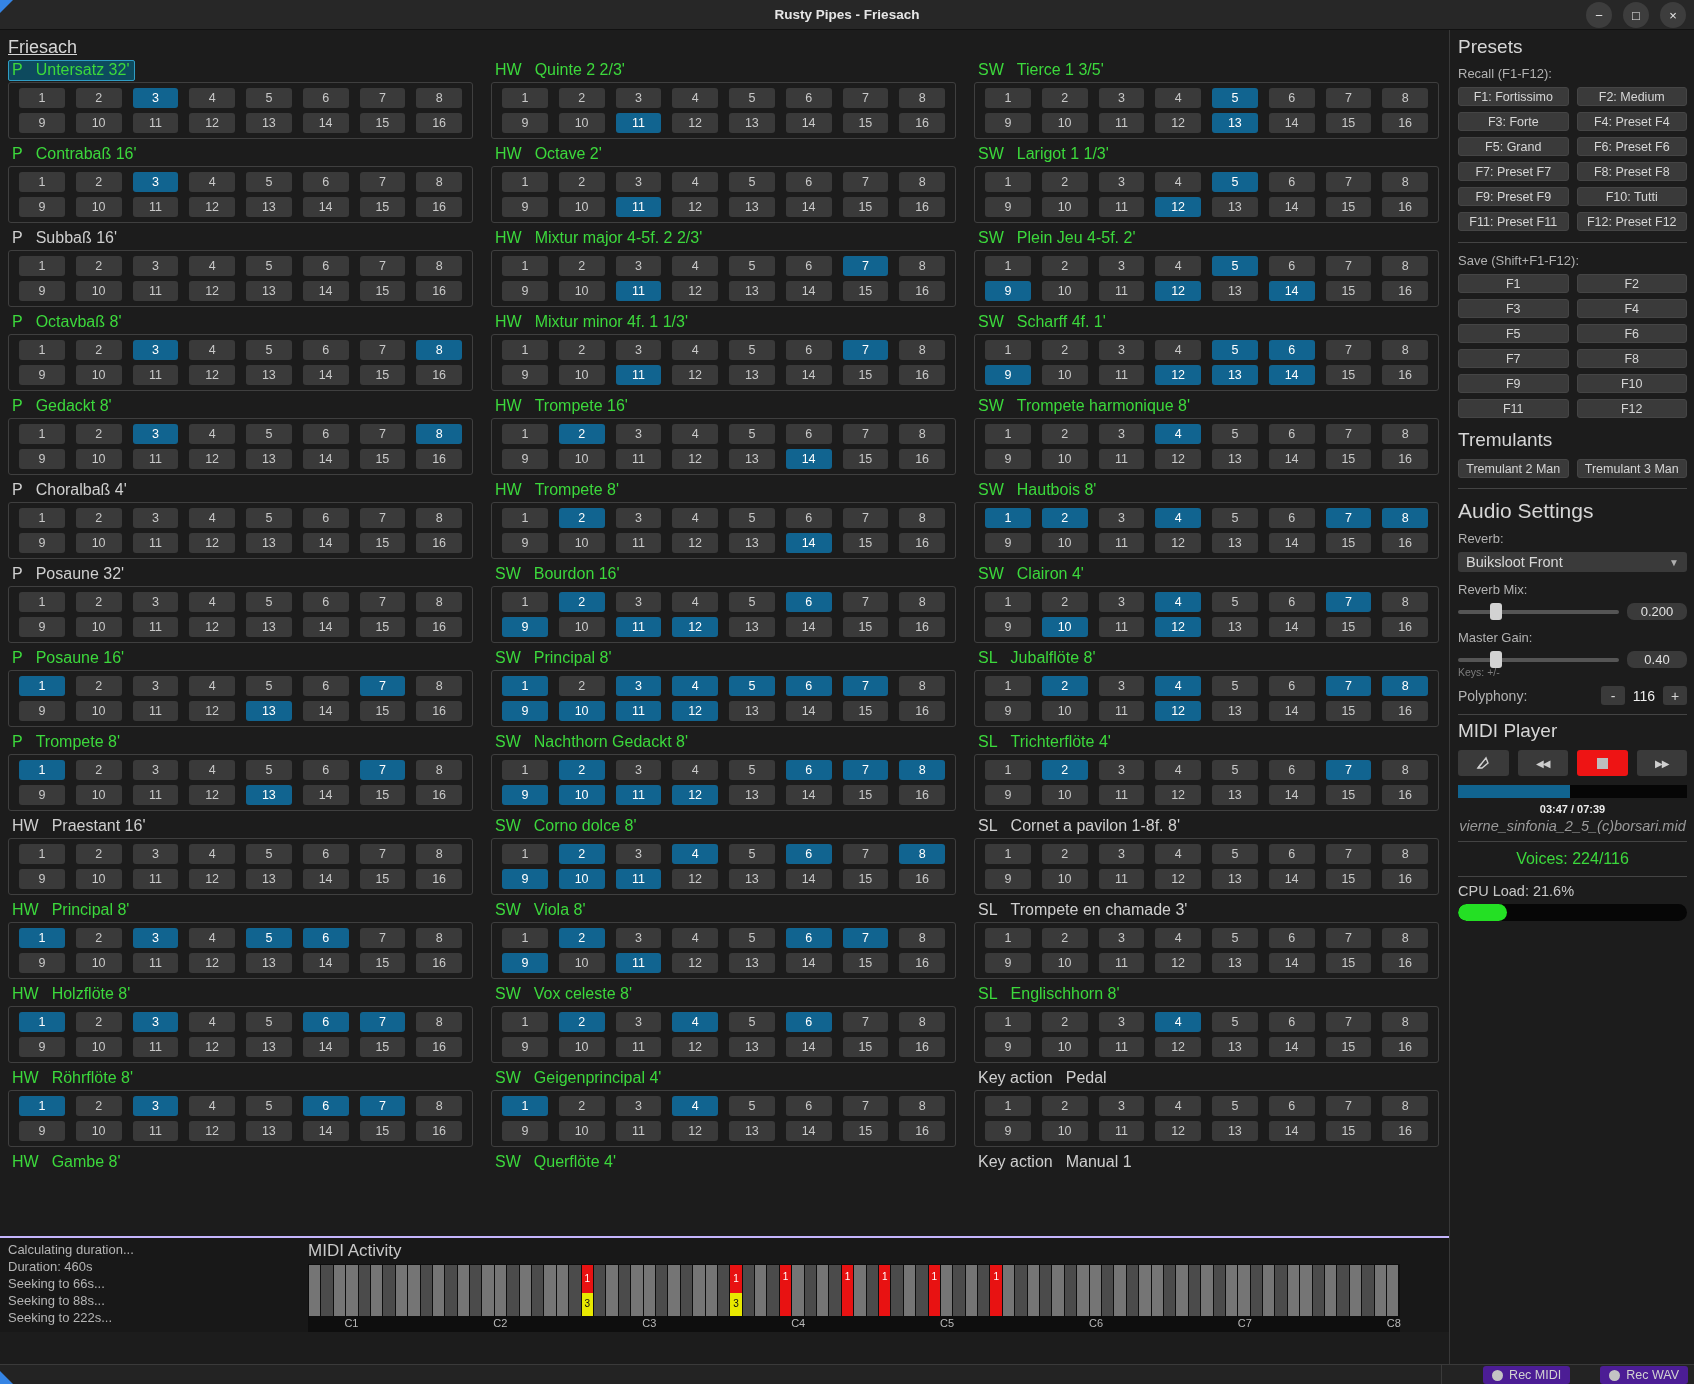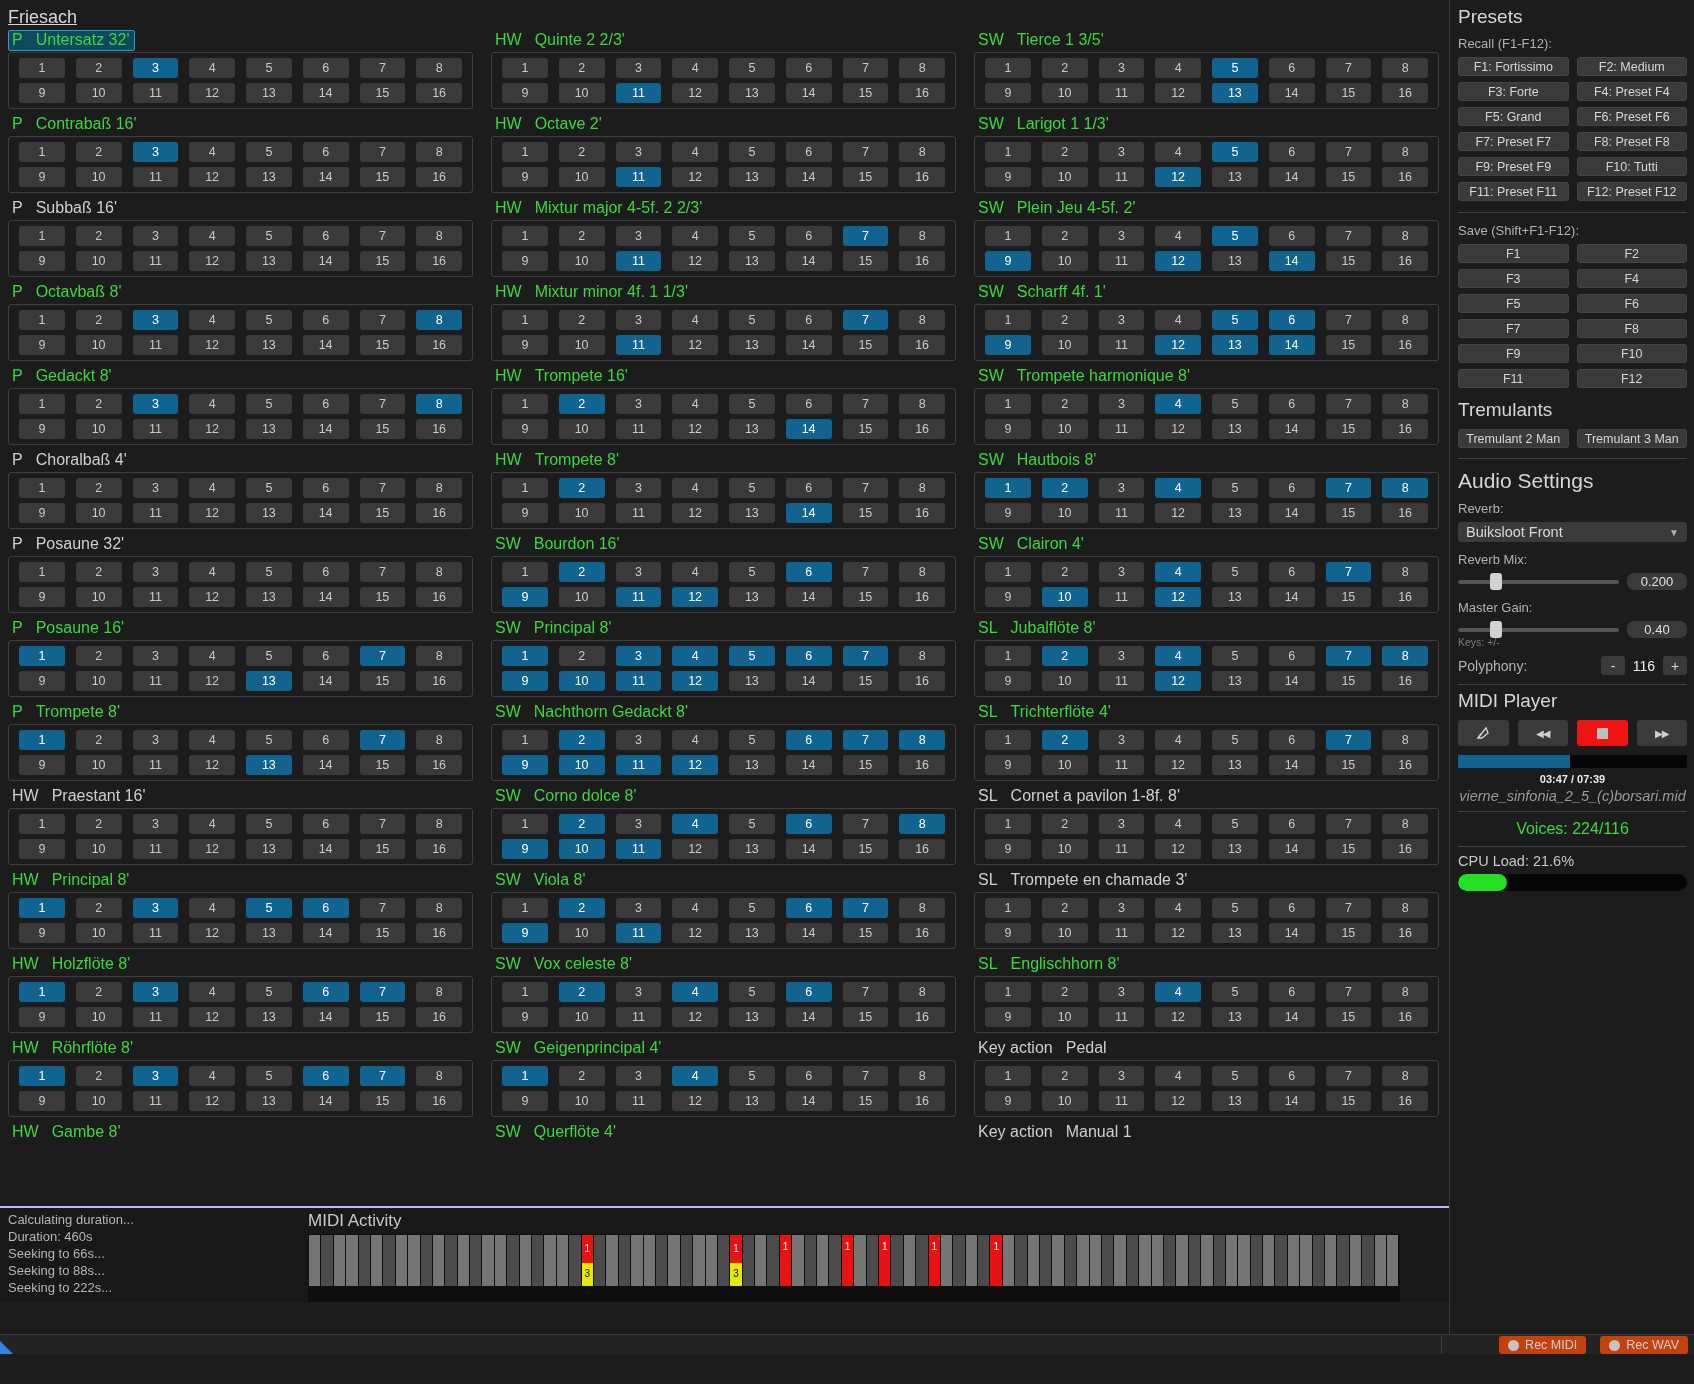--- a/index.html
+++ b/index.html
@@ -57,21 +57,21 @@
   .kb-split-top span, .kb-split-bot span { position:absolute; left:0; right:0; top:45%; transform:translateY(-50%); text-align:center; font-size:10px; }
   .kb-split-top span { color:#fff; }
   .kb-split-bot span { color:#111; }
   .kb-labels { position:relative; height:15px; }
   .kb-label { position:absolute; top:1px; transform:translateX(-50%); font-size:11px; color:#b8b8b8; }
 
   
   .statusbar { position:relative; height:20px; background:#232323; border-top:1px solid #3a3a3a; display:flex; align-items:center; }
   .statusbar .tip { padding-left:8px; font-size:13px; color:#c6c6c6; white-space:nowrap; }
   .rec-group { position:absolute; right:6px; top:1px; display:flex; gap:14px; }
-  .rec-badge { display:flex; align-items:center; gap:6px; background:#c2410c; border-radius:3px; height:18px; padding:0 9px; font-size:12.5px; color:#d2d2d2; }
+  .rec-badge { display:flex; align-items:center; gap:6px; background:#4c1d95; border-radius:3px; height:18px; padding:0 9px; font-size:12.5px; color:#d2d2d2;margin-left:16px; }
   .rec-dot { width:11px; height:11px; border-radius:50%; background:#c4c4c4; }
   .status-sep { position:absolute; right:252px; top:0; bottom:0; width:1px; background:#3a3a3a; }
 
   
   .sb-h1 { font-size:19px; color:#d6d6d6; margin-bottom:8px; }
   .sb-lbl { font-size:13px; color:#b2b2b2; margin-bottom:6px; }
   .sb-grid2 { display:grid; grid-template-columns:1fr 1fr; gap:6px 8px; margin-bottom:11px; }
   .sb-btn { height:19px; background:#3a3a3a; border:1px solid #454545; border-radius:3px; color:#d6d6d6; font-size:12.5px; display:flex; align-items:center; justify-content:center; white-space:nowrap; }
   .sb-hr { border:none; border-top:1px solid #444; margin:2px 0 10px; }
   .trem-row { display:grid; grid-template-columns:1fr 1fr; gap:8px; margin-bottom:10px; }
@@ -99,20 +99,29 @@
   .cpu-lbl { font-size:14.5px; color:#c8c8c8; margin-bottom:5px; }
   .cpu-bar { height:17px; background:#060606; border-radius:9px; overflow:hidden; }
   .cpu-bar .fill { height:100%; background:#24e024; border-radius:9px; }
   .mute-svg { width:16px; height:16px; }
 </style>
 </head>
 <body>
 
 <div class="app">
 
+  <div class="titlebar">
+    <div class="corner-accent tl"></div>
+    <div class="title">Rusty Pipes - Friesach</div>
+    <div class="winbtns">
+        <div class="winbtn">−</div>
+        <div class="winbtn">□</div>
+        <div class="winbtn">×</div>
+      </div>
+  </div>
 
   <div class="content">
 
     <div class="main">
       <div class="app-title">Friesach</div>
 
 
       <div class="stops">
           <div class="stops-col">
             <div class="stop-block">
@@ -1277,20 +1286,30 @@
                 <div class="kb-bar black"></div>
                 <div class="kb-bar"></div>
                 <div class="kb-bar"></div>
                 <div class="kb-bar black"></div>
                 <div class="kb-bar"></div>
                 <div class="kb-bar black"></div>
                 <div class="kb-bar"></div>
                 <div class="kb-bar black"></div>
                 <div class="kb-bar"></div>
                 <div class="kb-bar"></div>
+              </div>
+            <div class="kb-labels">
+                <span class="kb-label" style="left: 3.97727%;">C1</span>
+                <span class="kb-label" style="left: 17.6136%;">C2</span>
+                <span class="kb-label" style="left: 31.25%;">C3</span>
+                <span class="kb-label" style="left: 44.8864%;">C4</span>
+                <span class="kb-label" style="left: 58.5227%;">C5</span>
+                <span class="kb-label" style="left: 72.1591%;">C6</span>
+                <span class="kb-label" style="left: 85.7955%;">C7</span>
+                <span class="kb-label" style="left: 99.4318%;">C8</span>
               </div>
           </div>
         </div>
       </div>
     </div>
 
     <div class="sidebar">
       <div class="sb-h1">Presets</div>
       <div class="sb-lbl">Recall (F1-F12):</div>
       <div class="sb-grid2">

